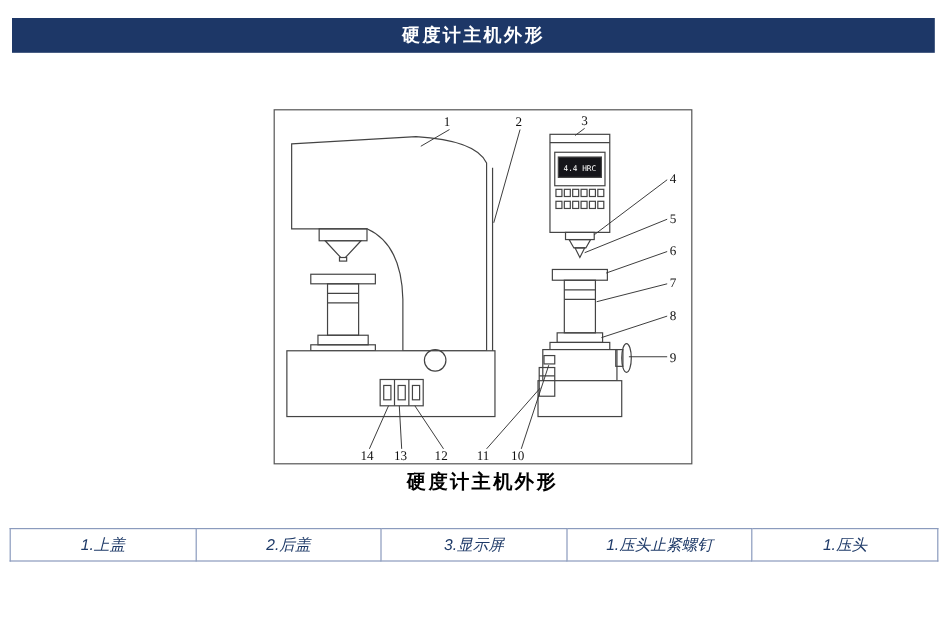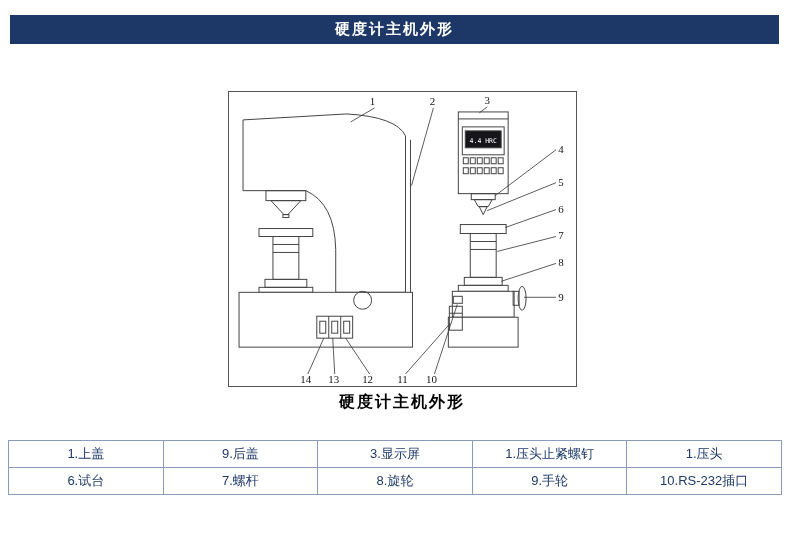--- a/index.html
+++ b/index.html
@@ -8,21 +8,21 @@
   .title-bar{position:absolute;left:10px;top:15px;width:769px;height:29px;
              background:#1d3767;color:#ffffff;font-size:15px;font-weight:bold;
              letter-spacing:2px;display:flex;align-items:center;justify-content:center;}
   .diagram-box{position:absolute;left:228px;top:91px;width:347px;height:294px;
                border:1px solid #555;background:#fff;}
   .diagram-caption{position:absolute;left:228px;top:392px;width:348px;text-align:center;
                    font-size:16px;font-weight:600;color:#000;letter-spacing:2px;}
   table.parts{position:absolute;left:8px;top:440px;width:774px;border-collapse:collapse;
               table-layout:fixed;}
   table.parts td{border:1px solid #8b9bbd;height:26px;text-align:center;vertical-align:middle;
-                 font-size:13px;color:#1e3a68;padding:0 2px;overflow:hidden;white-space:nowrap;}
+                 font-size:13px;color:#1e3a68;padding:0 2px;overflow:hidden;white-space:nowrap;font-style:italic;}
   svg text.callout{font-family:"Liberation Serif","DejaVu Serif",serif;font-size:11px;fill:#111;}
   svg text.screen{font-family:"DejaVu Sans Mono","Liberation Mono",monospace;font-size:6.5px;fill:#ffffff;}
 </style>
 </head>
 <body>
 
 <div id="page">
 
   <div class="title-bar">硬度计主机外形</div>
 
@@ -125,28 +125,21 @@
       </g>
     </svg>
   </div>
 
   <div class="diagram-caption">硬度计主机外形</div>
 
   <table class="parts">
     <tbody>
         <tr>
           <td>1.上盖</td>
-          <td>9.后盖</td>
+          <td>2.后盖</td>
           <td>3.显示屏</td>
           <td>1.压头止紧螺钉</td>
           <td>1.压头</td>
-        </tr>
-        <tr>
-          <td>6.试台</td>
-          <td>7.螺杆</td>
-          <td>8.旋轮</td>
-          <td>9.手轮</td>
-          <td>10.RS-232插口</td>
         </tr>
       </tbody>
   </table>
 
 </div>
 
 </body></html>

